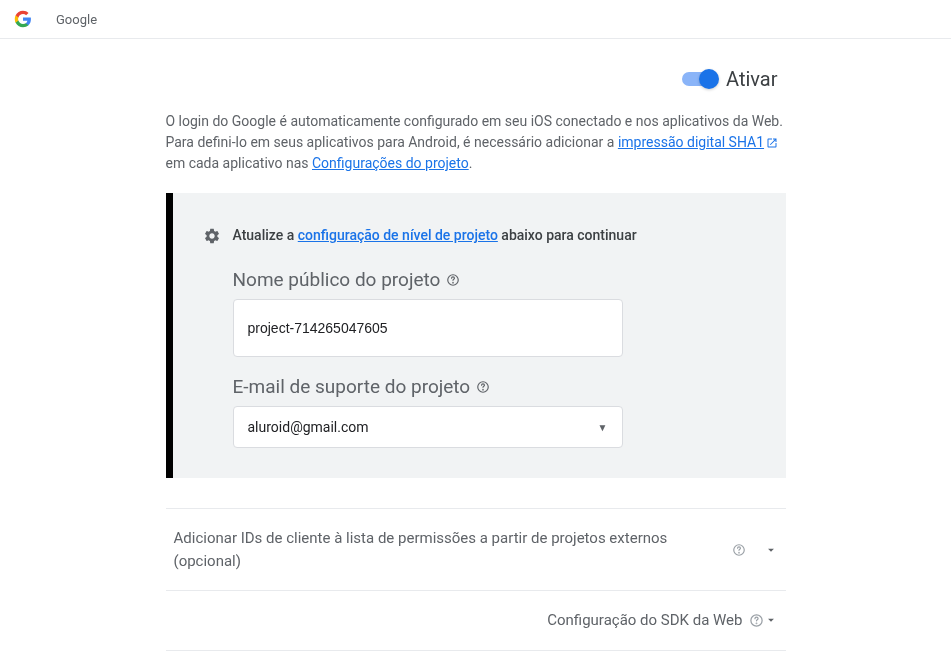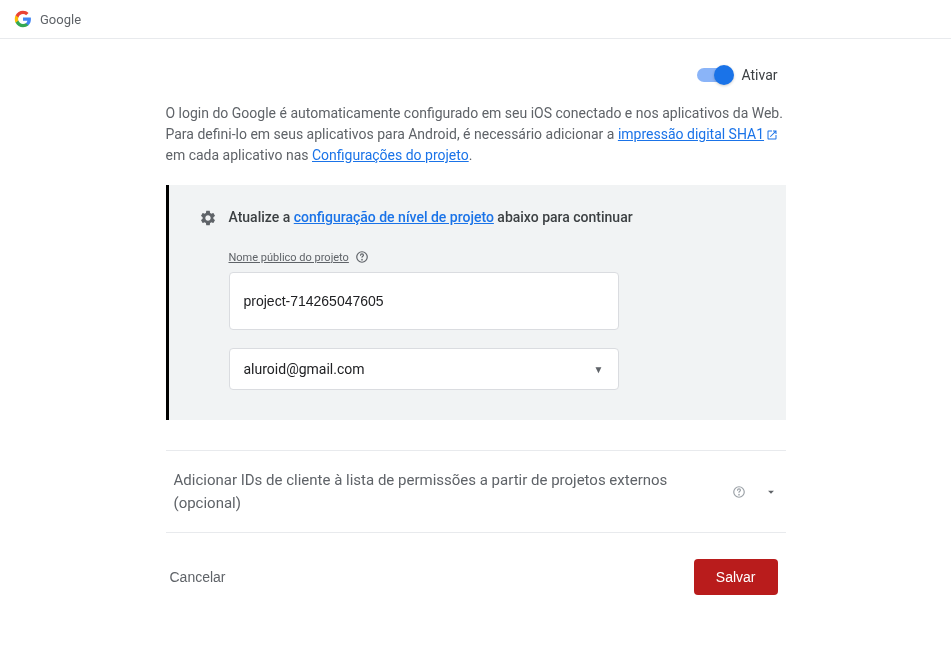--- a/index.html
+++ b/index.html
@@ -12,20 +12,21 @@
       font-size: 14px;
       color: #202124;
       background: #fff;
       width: 951px;
     }
     .header {
       display: flex;
       align-items: center;
       padding: 10px 14px;
       border-bottom: 1px solid #e8eaed;
+      gap: 16px;
     }
     .google-logo {
       width: 18px;
       height: 18px;
       margin-right: 8px;
     }
     .header-title {
       font-size: 13px;
       color: #5f6368;
     }
@@ -54,21 +55,21 @@
       position: absolute;
       right: -3px;
       top: -3px;
       width: 20px;
       height: 20px;
       background: #1a73e8;
       border-radius: 50%;
       box-shadow: 0 1px 3px rgba(0,0,0,0.2);
     }
     .toggle-label {
-      font-size: 14px;
+      font-size: 20px;
       color: #3c4043;
     }
     .intro-text {
       color: #5f6368;
       font-size: 14px;
       line-height: 1.5;
       margin-bottom: 19px;
     }
     .intro-text a {
       color: #1a73e8;
@@ -77,22 +78,22 @@
     }
     .ext-icon {
       display: inline-block;
       width: 12px;
       height: 12px;
       vertical-align: middle;
       margin-left: 2px;
     }
     .config-card {
       background: #f1f3f4;
-      border-left: 3px solid #000000;
-      padding: 22px 30px 30px 30px;
+      border-left: 7px solid #000000;
+      padding: 32px 30px 30px 30px;
       margin-bottom: 30px;
     }
     .config-header {
       display: flex;
       align-items: flex-start;
       gap: 12px;
       margin-bottom: 22px;
     }
     .gear-icon {
       width: 18px;
@@ -114,25 +115,24 @@
     .field-group {
       margin-left: 30px;
       margin-bottom: 18px;
     }
     .field-group:last-child {
       margin-bottom: 0;
     }
     .field-label {
       display: flex;
       align-items: center;
-      font-size: 11px;
+      font-size: 19px;
       color: #5f6368;
       margin-bottom: 8px;
       gap: 6px;
-      text-decoration: underline;
     }
     .help-icon {
       width: 14px;
       height: 14px;
       color: #5f6368;
       cursor: pointer;
     }
     .text-input {
       width: 390px;
       height: 58px;
@@ -269,20 +269,28 @@
         <svg class="help-icon" viewBox="0 0 24 24" fill="none" stroke="#5f6368" stroke-width="2">
           <circle cx="12" cy="12" r="9"></circle>
           <path d="M9.5 9a2.5 2.5 0 115 0c0 1.5-2.5 2-2.5 3.5" stroke-linecap="round"></path>
           <circle cx="12" cy="16.5" r="0.5" fill="#5f6368"></circle>
         </svg>
       </div>
       <input type="text" class="text-input" value="project-714265047605" style="">
     </div>
 
     <div class="field-group">
+      <div class="field-label">
+        <span>E-mail de suporte do projeto</span>
+        <svg class="help-icon" viewBox="0 0 24 24" fill="none" stroke="#5f6368" stroke-width="2">
+          <circle cx="12" cy="12" r="9"></circle>
+          <path d="M9.5 9a2.5 2.5 0 115 0c0 1.5-2.5 2-2.5 3.5" stroke-linecap="round"></path>
+          <circle cx="12" cy="16.5" r="0.5" fill="#5f6368"></circle>
+        </svg>
+      </div>
       <div class="select-wrap">
         <div class="select-input">
           <span>aluroid@gmail.com</span>
           <span class="dropdown-arrow">▼</span>
         </div>
       </div>
     </div>
   </div>
 
   <div class="accordion">
@@ -296,20 +304,37 @@
             <circle cx="12" cy="12" r="9"></circle>
             <path d="M9.5 9a2.5 2.5 0 115 0c0 1.5-2.5 2-2.5 3.5" stroke-linecap="round"></path>
             <circle cx="12" cy="16.5" r="0.5" fill="#9aa0a6"></circle>
           </svg>
           <svg class="chevron" width="14" height="14" viewBox="0 0 24 24" fill="#5f6368">
             <path d="M7 10l5 5 5-5z"></path>
           </svg>
         </div>
       </div>
     </div>
+    <div class="accordion-item">
+      <div class="accordion-header">
+        <div class="accordion-title">
+          <span>Configuração do SDK da Web</span>
+          <svg class="help-icon" style="width:15px;height:15px" viewBox="0 0 24 24" fill="none" stroke="#9aa0a6" stroke-width="2">
+            <circle cx="12" cy="12" r="9"></circle>
+            <path d="M9.5 9a2.5 2.5 0 115 0c0 1.5-2.5 2-2.5 3.5" stroke-linecap="round"></path>
+            <circle cx="12" cy="16.5" r="0.5" fill="#9aa0a6"></circle>
+          </svg>
+        </div>
+        <div class="accordion-right">
+          <svg class="chevron" width="14" height="14" viewBox="0 0 24 24" fill="#5f6368">
+            <path d="M7 10l5 5 5-5z"></path>
+          </svg>
+        </div>
+      </div>
+    </div>
   </div>
 
   <div class="footer">
     <button class="btn-text">Cancelar</button>
     <button class="btn-primary">Salvar</button>
   </div>
 
 </div>
 
 </body></html>

